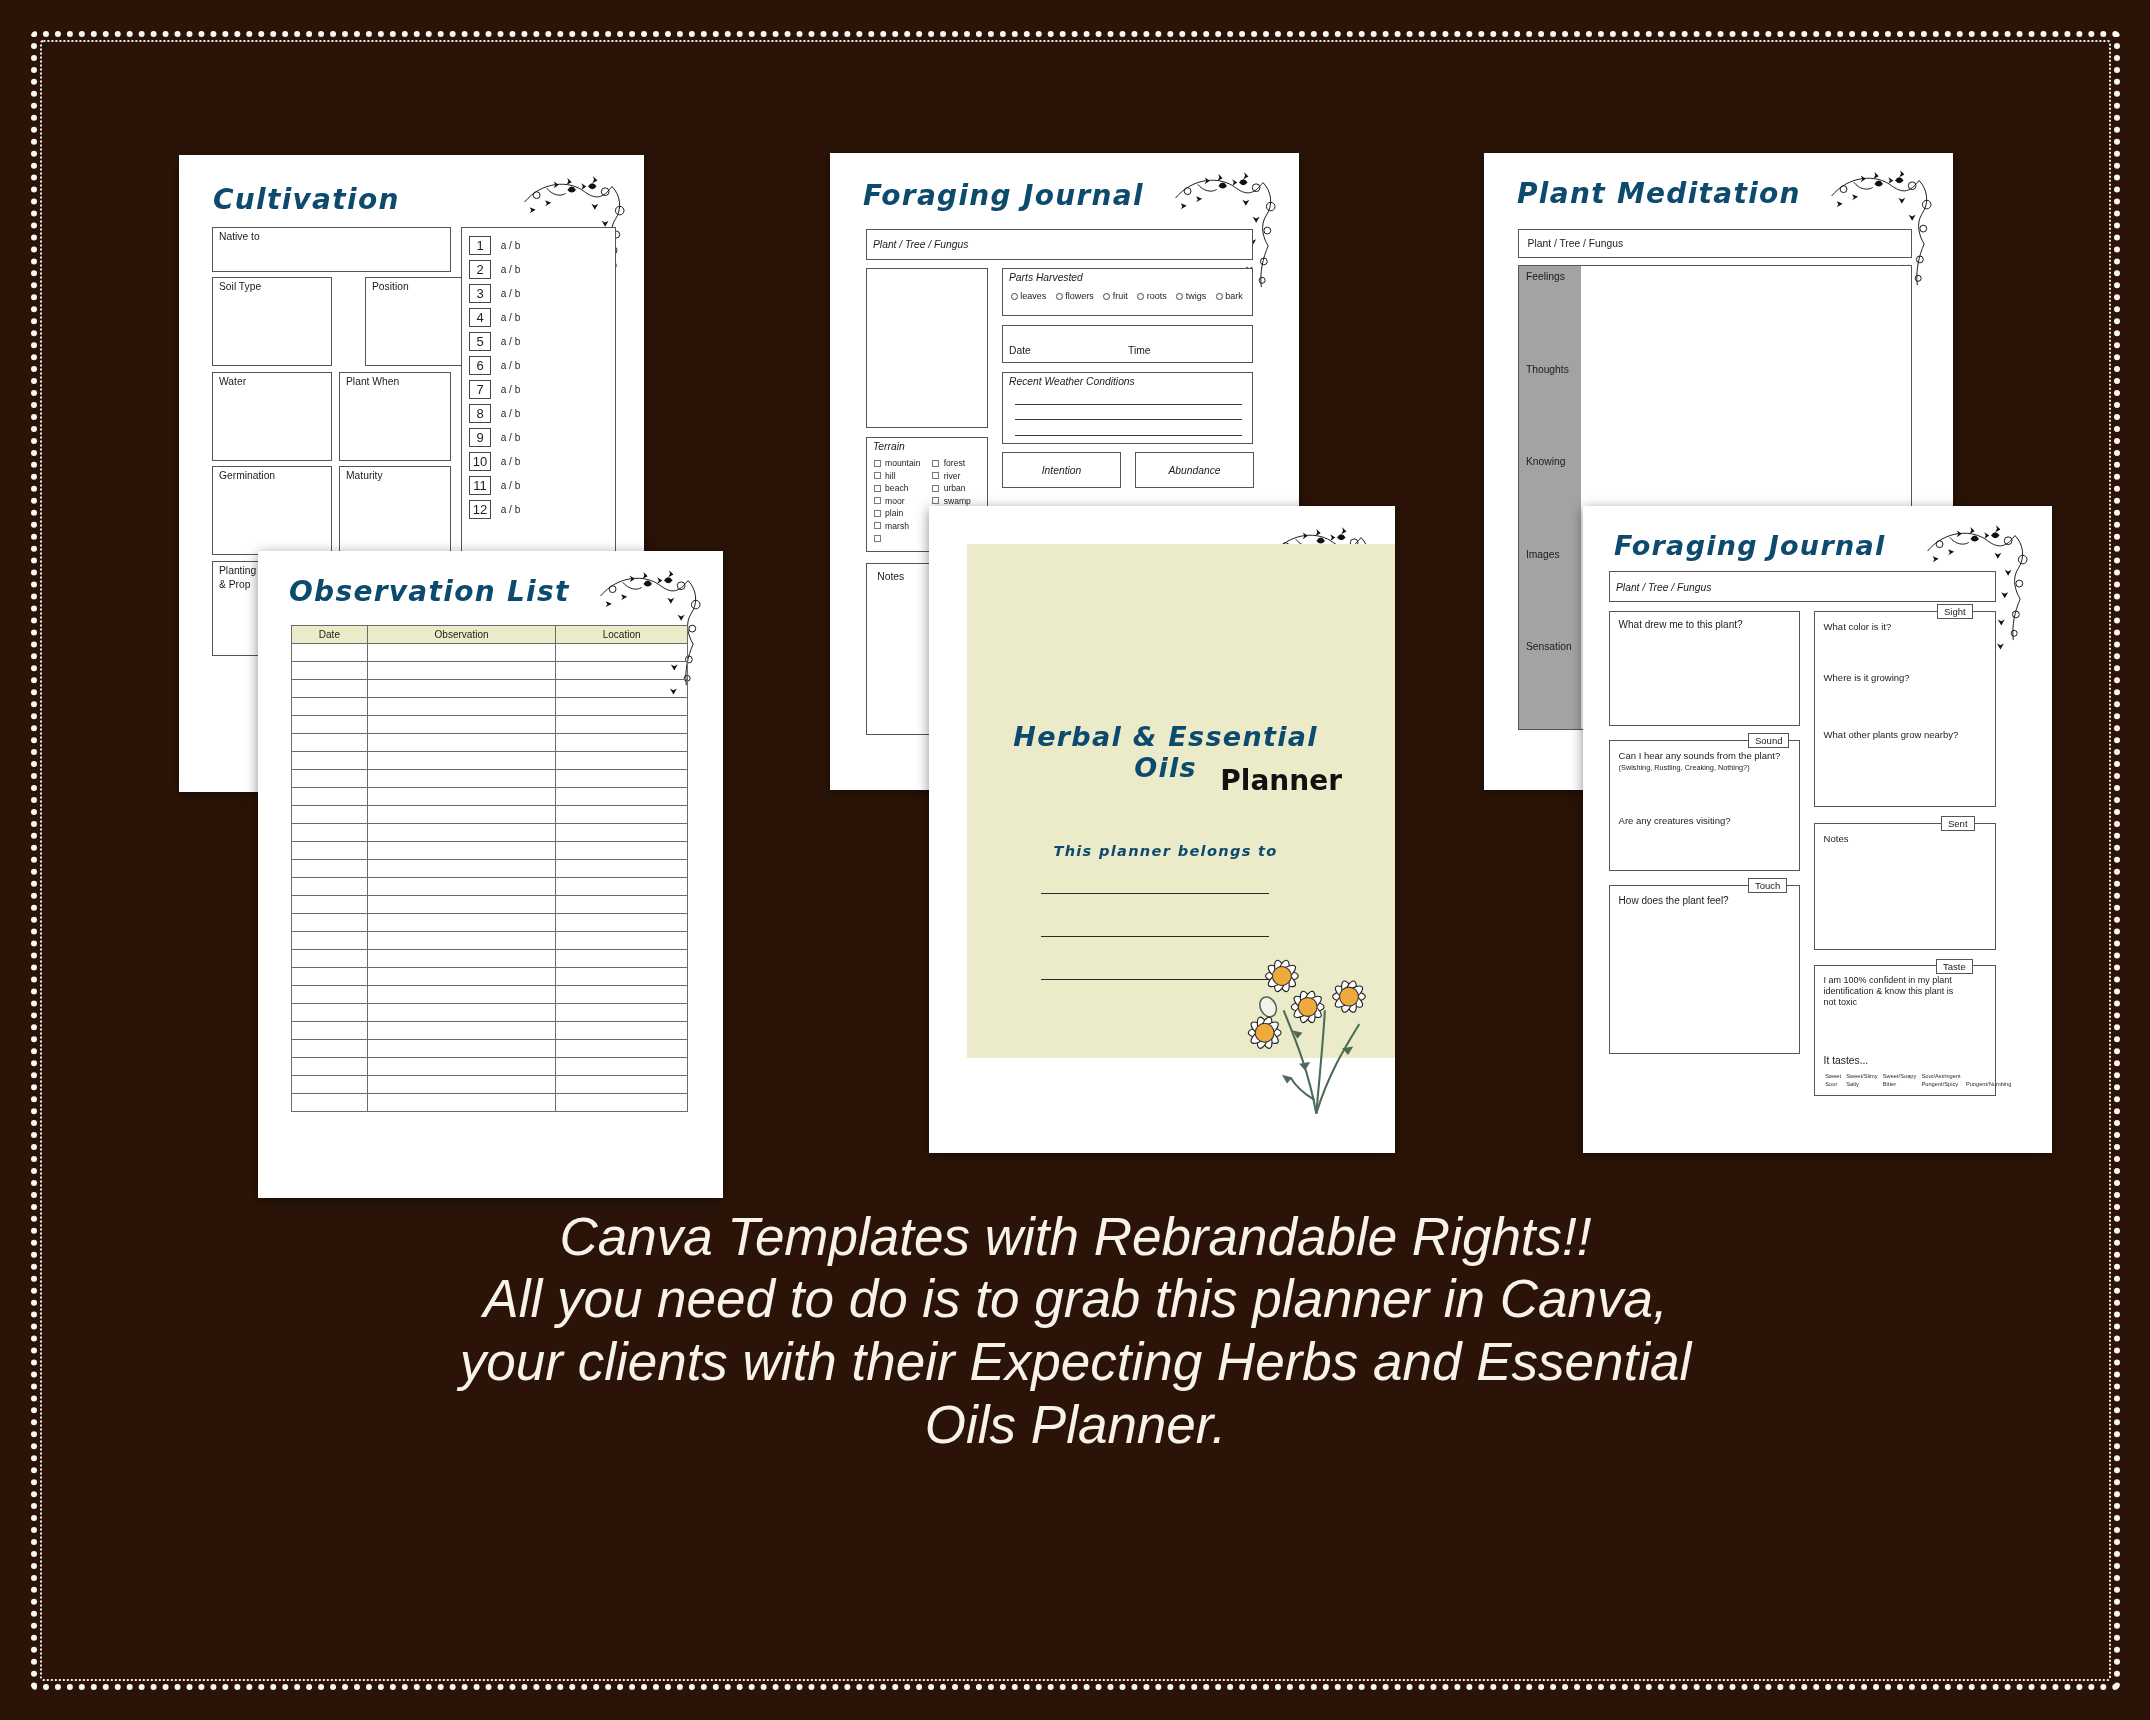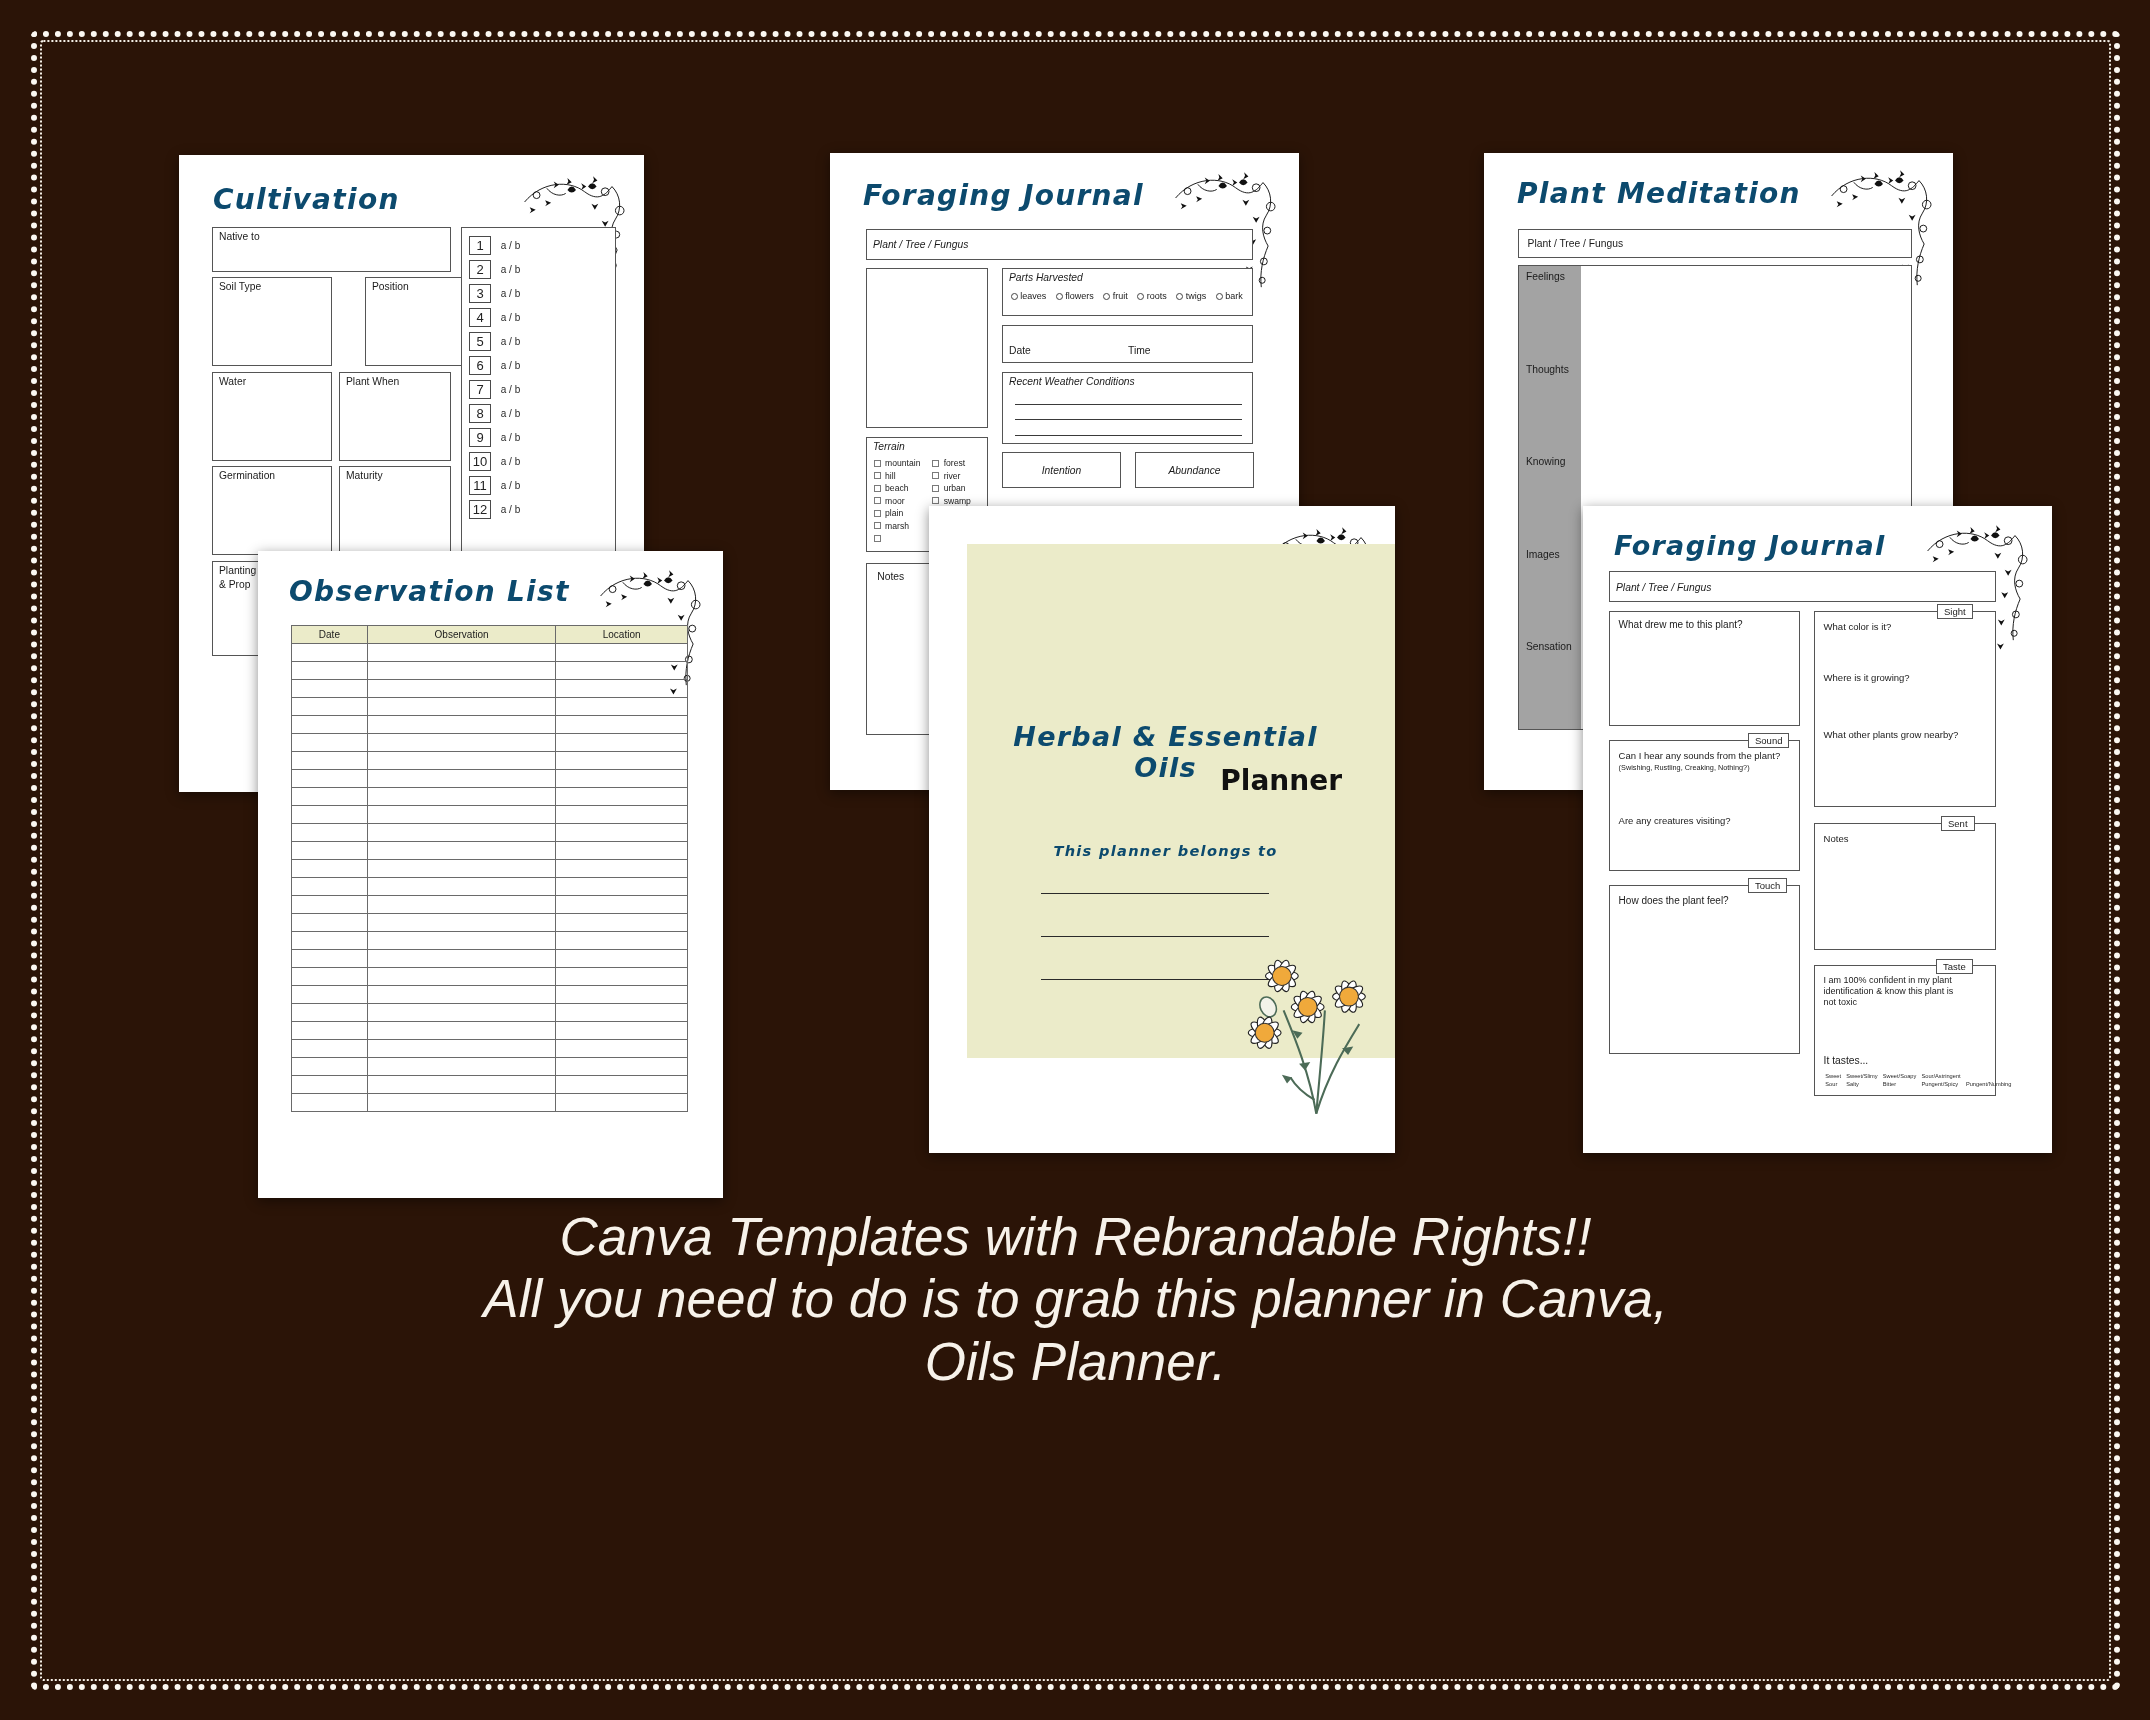--- a/index.html
+++ b/index.html
@@ -771,15 +771,16 @@
         </div>
     </div>
     <div class="tab-label" style="left:353px; top:453px; font-size:9.5px;">Taste</div>
   </div>
 
 </div>
 
 <div class="caption" id="caption-block">
     <div>Canva Templates with Rebrandable Rights!!</div>
     <div>All you need to do is to grab this planner in Canva,</div>
+    <div>your clients with their Expecting Herbs and Essential</div>
     <div>Oils Planner.</div>
   </div>
 
 
 </body></html>

